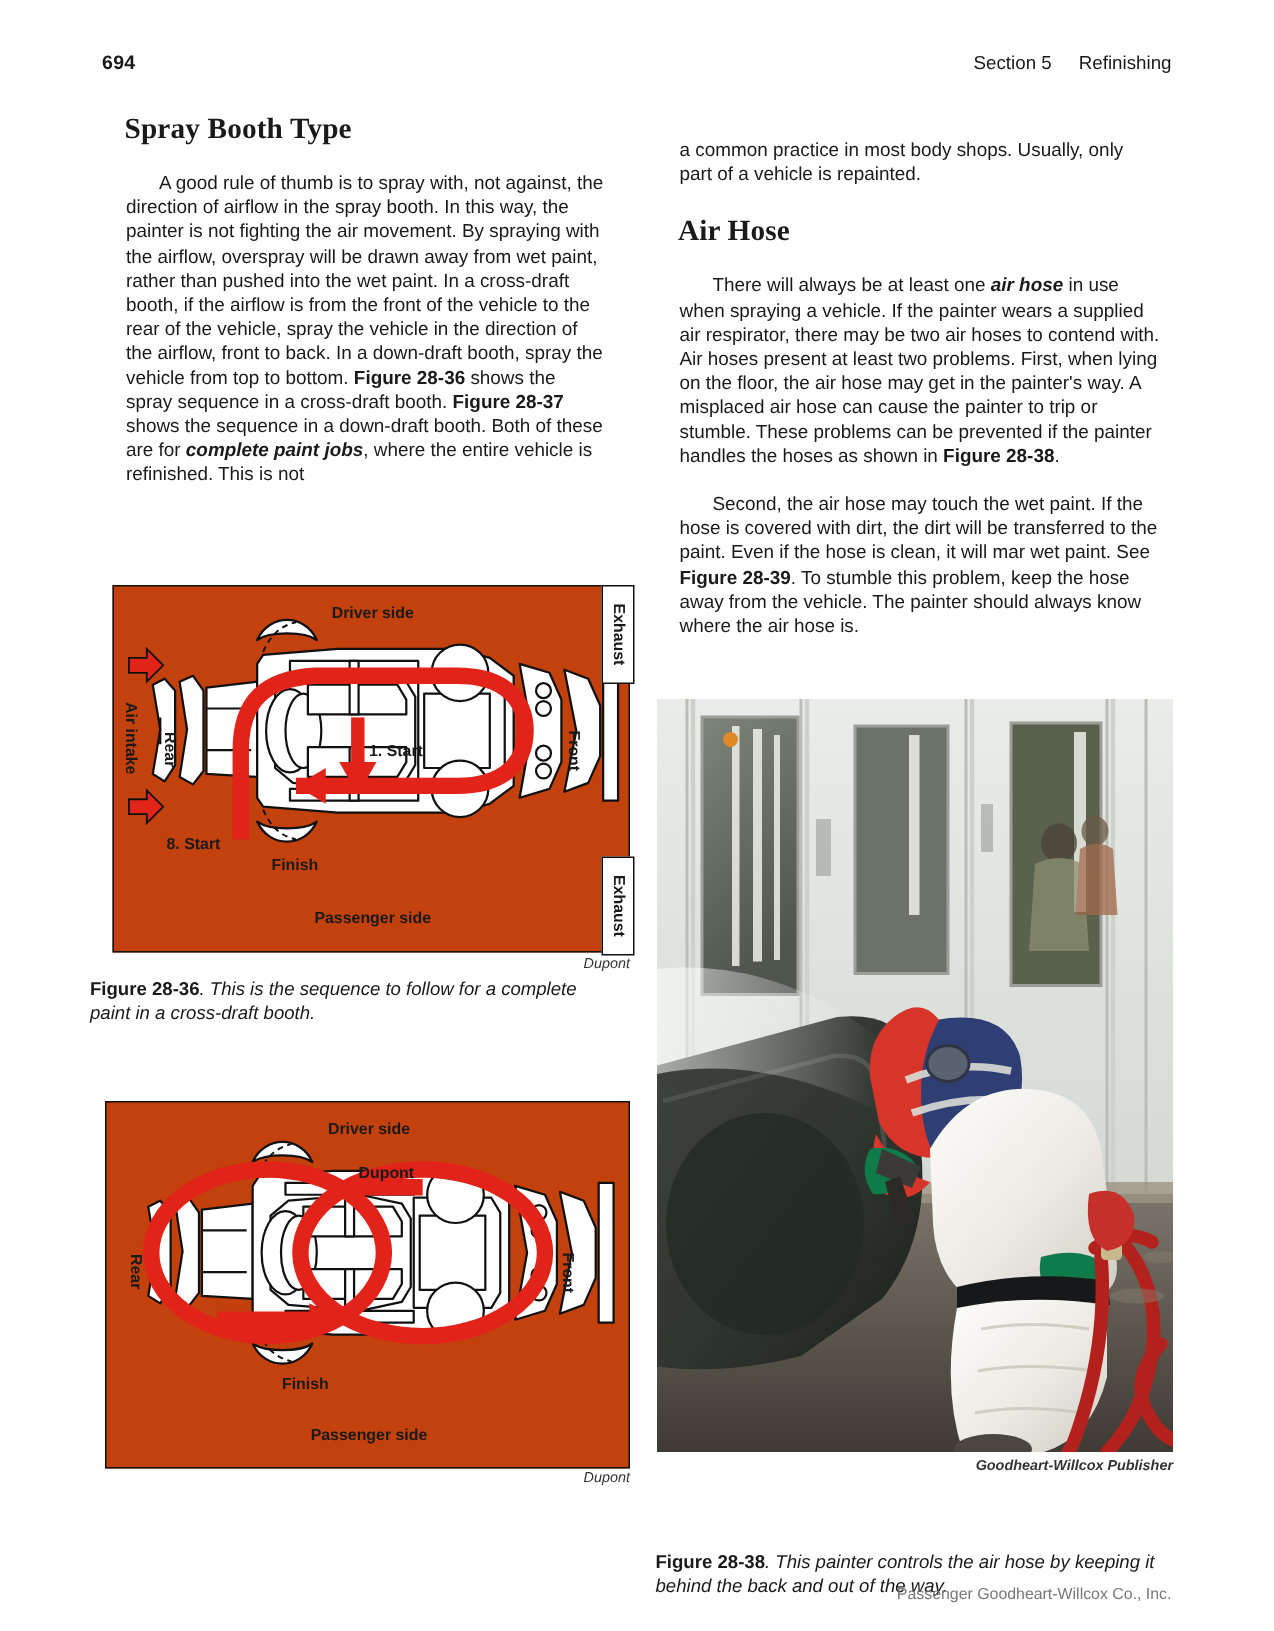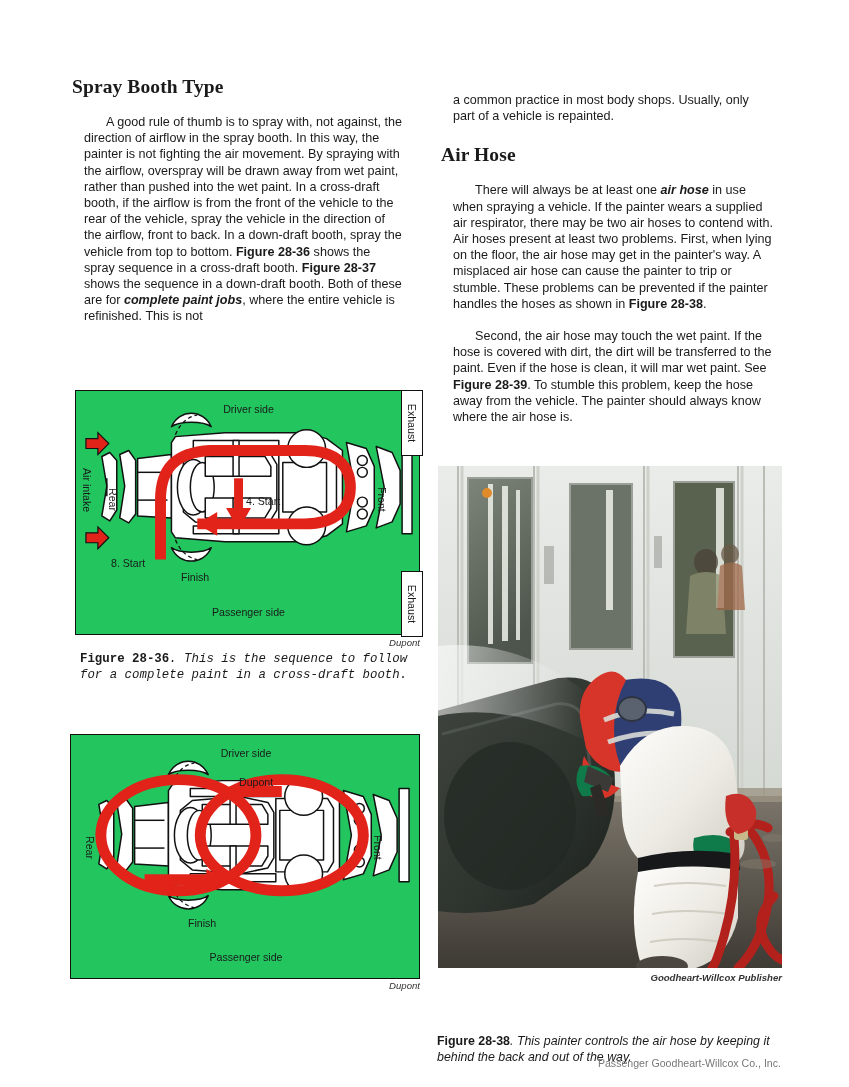--- a/index.html
+++ b/index.html
@@ -52,40 +52,41 @@
     line-height: 16.2px;
   }
   .col-left  { left: 68px;  top: 76px; }
   .col-right { left: 437px; top: 76px; }
 
   h2.sec-title {
     font-family: "Liberation Serif", serif;
     font-weight: bold;
     font-size: 19.5px;
     line-height: 22px;
-    margin: 0 0 10px 4px;
+    margin: 0 0 10px 15px;
     letter-spacing: .1px;
   }
   h2.sec-title.tight { margin-top: 20px; margin-bottom: 9px; }
 
   p.body {
     margin: 16px;
     text-indent: 22px;
     text-align: left;
   }
   p.body.cont { text-indent: 0; }
   b, strong { font-weight: bold; }
   .bi { font-weight: bold; font-style: italic; }
 
   
   .figbox {
     position: absolute;
     box-sizing: border-box;
     border: 1.4px solid #111;
-    background: #22c55e;
+    background: #c2410c;
+    font-weight: bold;
   }
   .credit {
     position: absolute;
     font-style: italic;
     font-size: 9.6px;
     color: #333;
     text-align: right;
   }
   .caption {
     position: absolute;
@@ -134,20 +135,27 @@
     bottom: 18px;
     font-size: 10.6px;
     color: #777;
   }
 </style>
 </head>
 <body>
 
 <div class="page">
 
+  <div class="running-head">
+    <div class="folio">694</div>
+    <div class="head-right">
+      <span>Section 5</span>
+      <span>Refinishing</span>
+    </div>
+  </div>
 
   <div class="col col-left">
     <h2 class="sec-title">Spray Booth Type</h2>
     <p class="body"><span>A good rule of thumb is to spray with, not against, the direction of airflow in the spray booth. In this way, the painter is not fighting the air movement. By spraying with the airflow, overspray will be drawn away from wet paint, rather than pushed into the wet paint. In a cross-draft booth, if the airflow is from the front of the vehicle to the rear of the vehicle, spray the vehicle in the direction of the airflow, front to back. In a down-draft booth, spray the vehicle from top to bottom. </span><b>Figure 28-36</b><span> shows the spray sequence in a cross-draft booth. </span><b>Figure 28-37</b><span> shows the sequence in a down-draft booth. Both of these are for </span><span class="bi">complete paint jobs</span><span>, where the entire vehicle is refinished. This is not</span></p>
   </div>
 
   <div class="col col-right">
     <p class="body cont">a common practice in most body shops. Usually, only part of a vehicle is repainted.</p>
     <h2 class="sec-title tight">Air Hose</h2>
     <p class="body"><span>There will always be at least one </span><span class="bi">air hose</span><span> in use when spraying a vehicle. If the painter wears a supplied air respirator, there may be two air hoses to contend with. Air hoses present at least two problems. First, when lying on the floor, the air hose may get in the painter's way. A misplaced air hose can cause the painter to trip or stumble. These problems can be prevented if the painter handles the hoses as shown in </span><b>Figure 28-38</b><span>.</span></p>
@@ -222,35 +230,35 @@
         <polygon points="10,48 22,48 22,42 33,53 22,64 22,58 10,58"></polygon>
         <polygon points="10,143 22,143 22,137 33,148 22,159 22,153 10,153"></polygon>
       </g>
     </svg>
 
     <div class="dg-label" style="left:0; top:12px; width:345px; text-align:center;">Driver side</div>
     <div class="dg-label" style="left:0; top:215px; width:345px; text-align:center;">Passenger side</div>
     <div class="dg-label vlabel-cw" style="left:17px; top:77px;">Air intake</div>
     <div class="dg-label vlabel-cw" style="left:43px; top:97px;">Rear</div>
     <div class="dg-label vlabel-cw" style="left:312px; top:96px;">Front</div>
-    <div class="dg-label" style="left:170px; top:104px;">4. Start</div>
+    <div class="dg-label" style="left:170px; top:104px;">1. Start</div>
     <div class="dg-label" style="left:35px; top:166px;">8. Start</div>
     <div class="dg-label" style="left:105px; top:180px;">Finish</div>
 
     <div class="exhaust-box" style="left:325px; top:-1px; width:22px; height:66px;">
       <span class="t">Exhaust</span>
     </div>
     <div class="exhaust-box" style="left:325px; top:180px; width:22px; height:66px;">
       <span class="t">Exhaust</span>
     </div>
   </div>
 
   <div class="credit" style="left:240px; top:637px; width:180px;">Dupont</div>
 
-  <div class="caption" style="left:80px; top:652px; width:352px;font-family:Liberation Mono, monospace;">
+  <div class="caption" style="left:60px; top:652px; width:352px;">
     <b>Figure 28-36</b><span>. This is the sequence to follow for a complete paint in a cross-draft booth.</span>
   </div>
 
   <div class="figbox" style="left:70px; top:734px; width:350px; height:245px;">
     <svg class="dg" viewBox="0 0 350 245" preserveAspectRatio="none">
       <g fill="#ffffff" stroke="#111111" stroke-width="1.5" stroke-linejoin="round">
 
         <path d="M28,70 L36,66 L43,74 L43,124 L36,135 L28,130 L33,100 Z"></path>
         <path d="M46,68 L55,64 L62,74 L62,128 L55,137 L46,132 L51,100 Z"></path>
         <path d="M64,72 L98,68 L98,132 L64,130 Z"></path>

